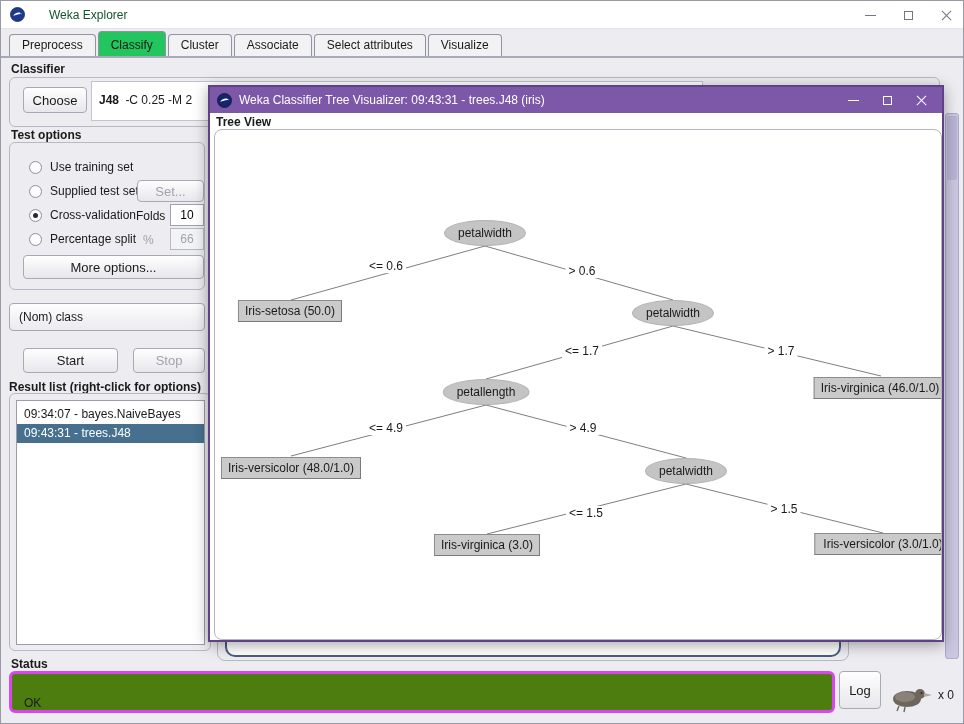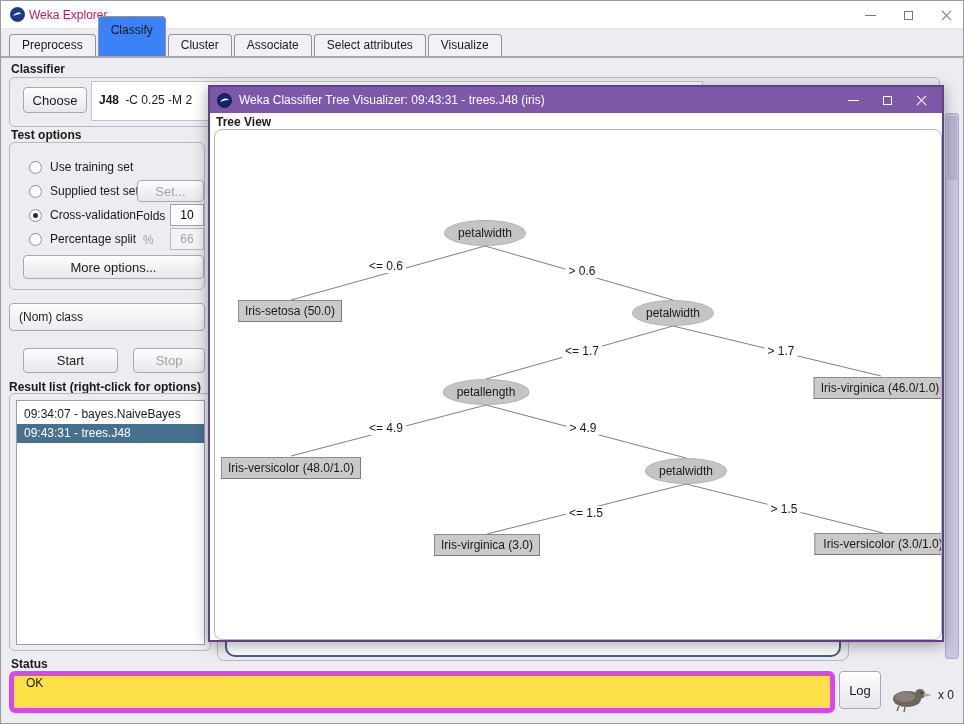--- a/index.html
+++ b/index.html
@@ -3,38 +3,38 @@
 <meta charset="utf-8">
 <style>
   * { margin:0; padding:0; box-sizing:border-box; }
   body { font-family:"Liberation Sans", sans-serif; background:#555; }
   .screen { position:relative; width:964px; height:724px; background:#ececf1;
             overflow:hidden; border:1px solid #9a9aa6; font-size:12px; color:#1a1a1a; }
 
   
   .titlebar { position:absolute; left:0; top:0; width:964px; height:28px; background:#ffffff;
               border-bottom:1px solid #e4e4e8; display:flex; align-items:center; }
-  .titlebar .apptitle { color:#be185d; margin-left:4px; }
+  .titlebar .apptitle { color:#14532d; margin-left:24px; }
   .winbtns { position:absolute; right:0; top:0; height:28px; display:flex; }
   .winbtn { width:38px; height:28px; display:flex; align-items:center; justify-content:center; }
   .ic-dash { width:11px; height:1px; background:#76767e; display:inline-block; }
   .ic-box  { width:9px; height:9px; border:1px solid #76767e; display:inline-block; }
   .ic-x    { position:relative; width:11px; height:11px; display:inline-block; }
   .ic-x::before,.ic-x::after { content:""; position:absolute; left:-1px; top:5px; width:13px; height:1px; background:#76767e; }
   .ic-x::before { transform:rotate(45deg); } .ic-x::after { transform:rotate(-45deg); }
 
   .weka-logo { width:15px; height:15px; margin-left:9px; flex:0 0 auto; }
 
   
   .tabbar { position:absolute; left:0; top:28px; width:964px; height:29px;
             display:flex; align-items:flex-end; padding-left:8px;
             border-bottom:2px solid #a7a9b5; background:#ececf1; }
   .tab { border:1px solid #9193a0; border-bottom:none; border-radius:4px 4px 0 0;
          background:#f2f2f5; padding:3px 12px 4px 12px; margin-right:2px; height:22px; }
-  .tab.selected { background:#3b82f6; height:40px; padding-top:6px; }
+  .tab.selected { background:#22c55e; height:25px; padding-top:6px; }
 
   
   .grouplabel { position:absolute; font-weight:bold; }
   .groupbox { position:absolute; border:1px solid #b7b8c2; border-radius:6px; }
   .btn { position:absolute; border:1px solid #a8a9b4; border-radius:4px;
          background:linear-gradient(#fefefe,#e7e7ed); display:flex; align-items:center;
          justify-content:center; font-size:13px; color:#1a1a1a; }
   .btn.disabled { color:#a2a3ab; }
   .radio-row { position:absolute; left:28px; height:16px; display:flex; align-items:center; }
   .radio { width:13px; height:13px; border:1px solid #8e8f9a; border-radius:50%;
@@ -58,22 +58,22 @@
                   border:1px solid #b7b8c2; border-radius:8px; z-index:1; }
   .out-textarea { position:absolute; left:224px; top:560px; width:616px; height:96px;
                   border:2px solid #4a5d80; border-radius:10px; background:#ffffff; z-index:1; }
   .lav-scroll { position:absolute; left:944px; top:112px; width:14px; height:546px;
                 background:#cbc7e1; border:1px solid #aeaac9; border-radius:3px; z-index:0; }
   .lav-thumb { position:absolute; left:1px; top:2px; width:10px; height:64px;
                background:#b9b4d4; border-radius:2px; }
 
   
   .statuspanel { position:absolute; left:8px; top:670px; width:826px; height:42px;
-                 border:5px solid #d946ef; border-radius:6px; background:#fde047;
-                 display:flex; align-items:flex-start; padding-left:12px; }
+                 border:3px solid #d946ef; border-radius:6px; background:#4d7c0f;
+                 display:flex; align-items:flex-end; padding-left:12px; }
 
   
   .dialog { position:absolute; left:207px; top:84px; width:736px; height:557px;
             background:#ffffff; border:2px solid #5f4185; z-index:10;
             box-shadow:0 3px 14px rgba(0,0,0,0.35); }
   .dlg-titlebar { position:absolute; left:0; top:0; width:732px; height:26px; background:#7d58a8;
                   display:flex; align-items:center; color:#ffffff; }
   .dlg-titlebar .dlg-title { margin-left:7px; font-size:12px; }
   .dlg-btns { position:absolute; right:4px; top:0; height:26px; display:flex; }
   .dlg-btn { width:34px; height:26px; display:flex; align-items:center; justify-content:center; }

